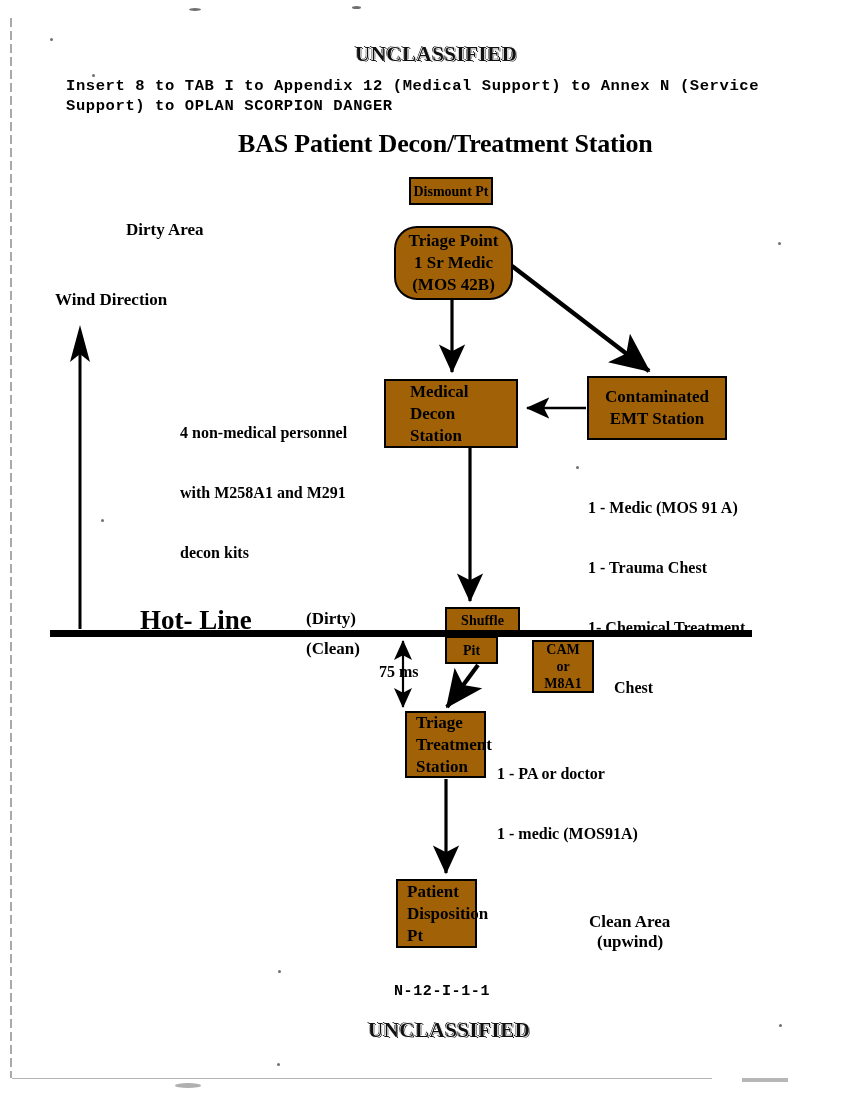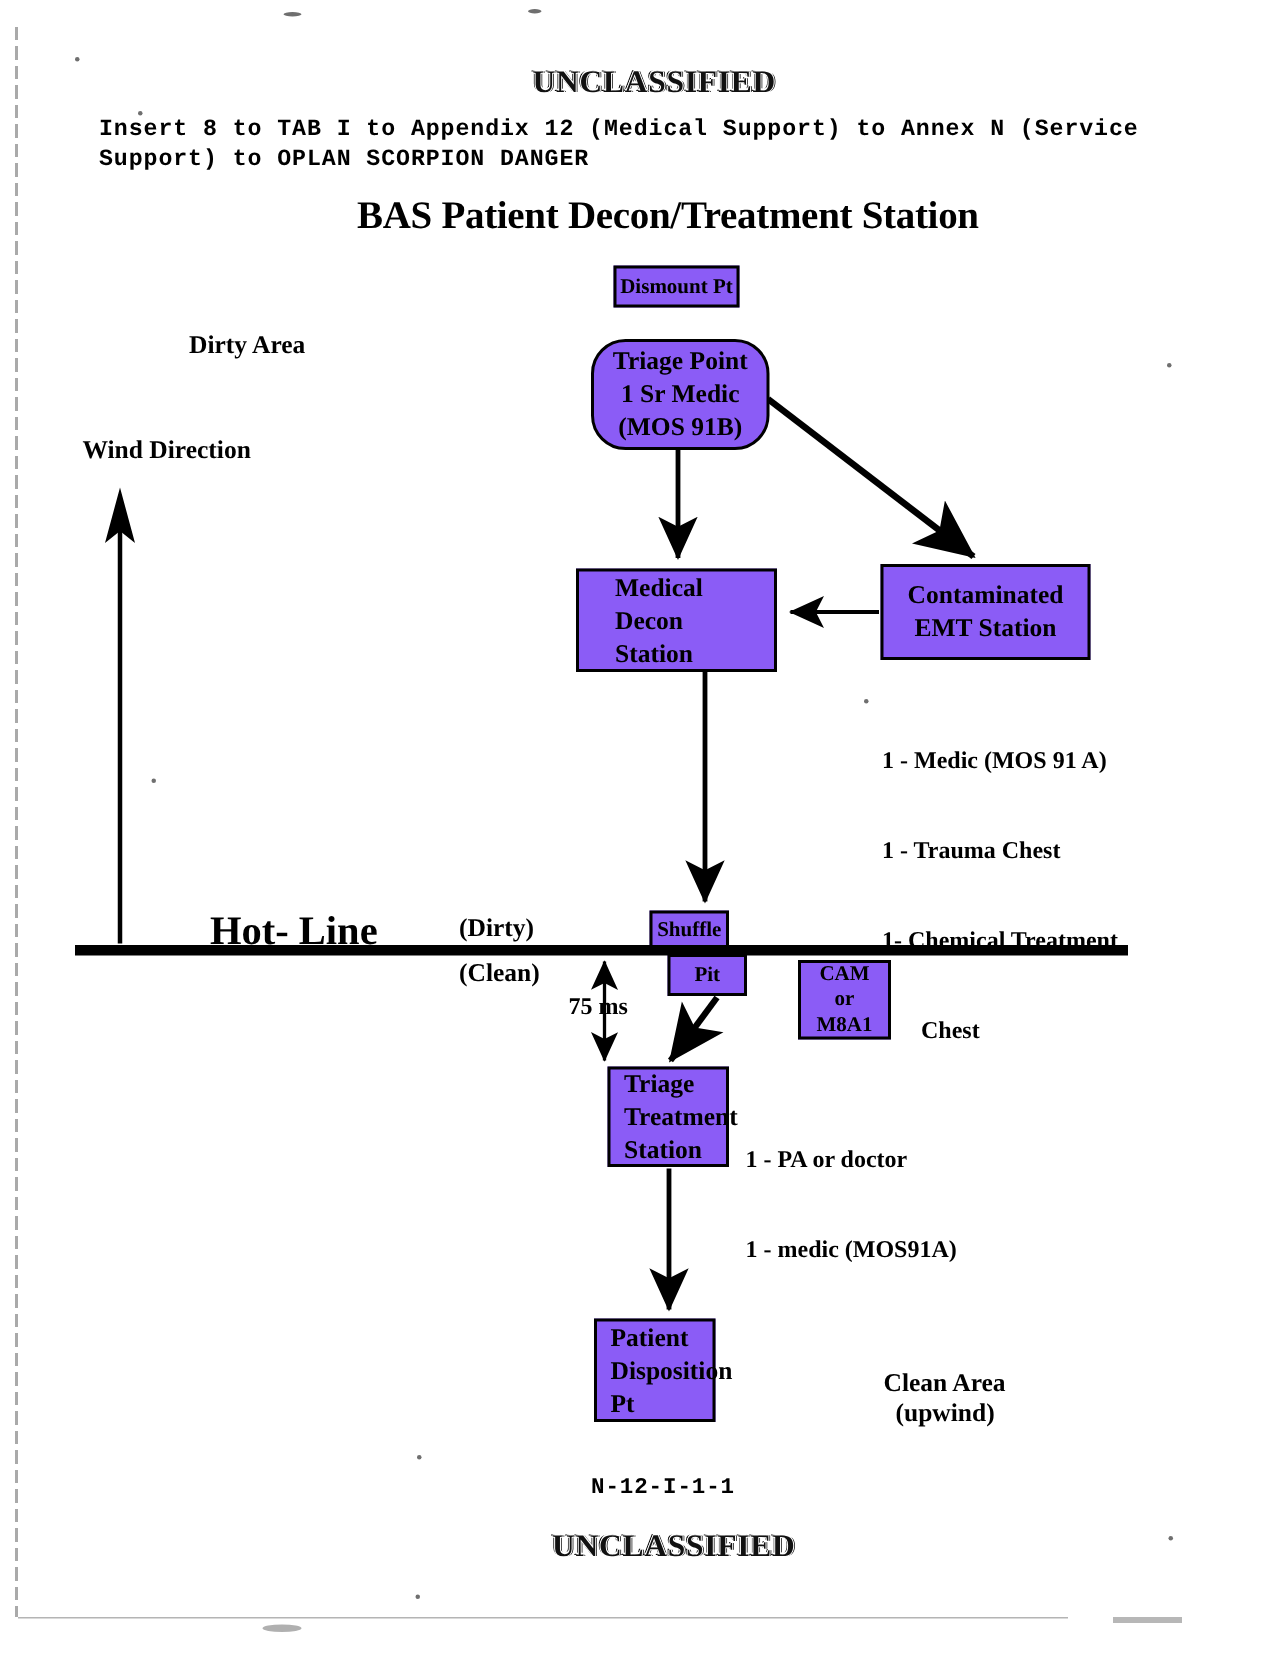--- a/index.html
+++ b/index.html
@@ -74,21 +74,21 @@
     font-weight: 700;
     font-size: 26px;
     letter-spacing: -0.2px;
     white-space: nowrap;
   }
 
   
   .box {
     position: absolute;
     border: 2.5px solid #000;
-    background: #8b5cf6;
+    background: #a16207;
     box-sizing: border-box;
     display: flex;
     flex-direction: column;
     justify-content: center;
     font-family: "Liberation Serif", "DejaVu Serif", serif;
     font-weight: 700;
     font-size: 17px;
     line-height: 22px;
     z-index: 4;
   }
@@ -169,20 +169,25 @@
   <div class="label big" style="left:126px; top:219px;">Dirty Area</div>
 
   <div class="label big" style="left:55px; top:289px;">Wind Direction</div>
 
   <div class="label big" style="left:589px; top:911px;">Clean Area</div>
   <div class="label big" style="left:597px; top:931px;">(upwind)</div>
 
   <div class="label big" style="left:306px; top:608px;">(Dirty)</div>
   <div class="label big" style="left:306px; top:638px;">(Clean)</div>
 
+  <div class="label" style="left:180px; top:383px;">
+    <div>4 non-medical personnel</div>
+    <div>with M258A1 and M291</div>
+    <div>decon kits</div>
+  </div>
 
   <div class="label" style="left:588px; top:458px;">
     <div>1 - Medic (MOS 91 A)</div>
     <div>1 - Trauma Chest</div>
     <div>1- Chemical Treatment</div>
     <div style="padding-left:26px;">Chest</div>
   </div>
 
   <div class="label" style="left:497px; top:724px;">
     <div>1 - PA or doctor</div>
@@ -224,35 +229,35 @@
     <line x1="446" y1="779" x2="446" y2="873" stroke="#000" stroke-width="3.2" marker-end="url(#ah)"></line>
   </svg>
 
   <div class="box thin center box-small" style="left:409px; top:177px; width:84px; height:28px;">
     <span>Dismount Pt</span>
   </div>
 
   <div class="box center" style="left:394px; top:226px; width:119px; height:74px;border-radius:23px;">
     <span>Triage Point</span>
     <span>1 Sr Medic</span>
-    <span>(MOS 91B)</span>
+    <span>(MOS 42B)</span>
   </div>
 
   <div class="box left" style="left:384px; top:379px; width:134px; height:69px; padding-left:24px;">
     <span>Medical</span>
     <span>Decon</span>
     <span>Station</span>
   </div>
 
   <div class="box center" style="left:587px; top:376px; width:140px; height:64px;">
     <span>Contaminated</span>
     <span>EMT Station</span>
   </div>
 
-  <div class="box thin center box-small" style="left:433px; top:607px; width:53px; height:27px;">
+  <div class="box thin center box-small" style="left:445px; top:607px; width:75px; height:27px;">
     <span>Shuffle</span>
   </div>
 
   <div class="box thin center box-small" style="left:445px; top:636px; width:53px; height:28px;">
     <span>Pit</span>
   </div>
 
   <div class="box center box-small" style="left:532px; top:640px; width:62px; height:53px;text-align:right;">
     <span>CAM</span>
     <span>or</span>

